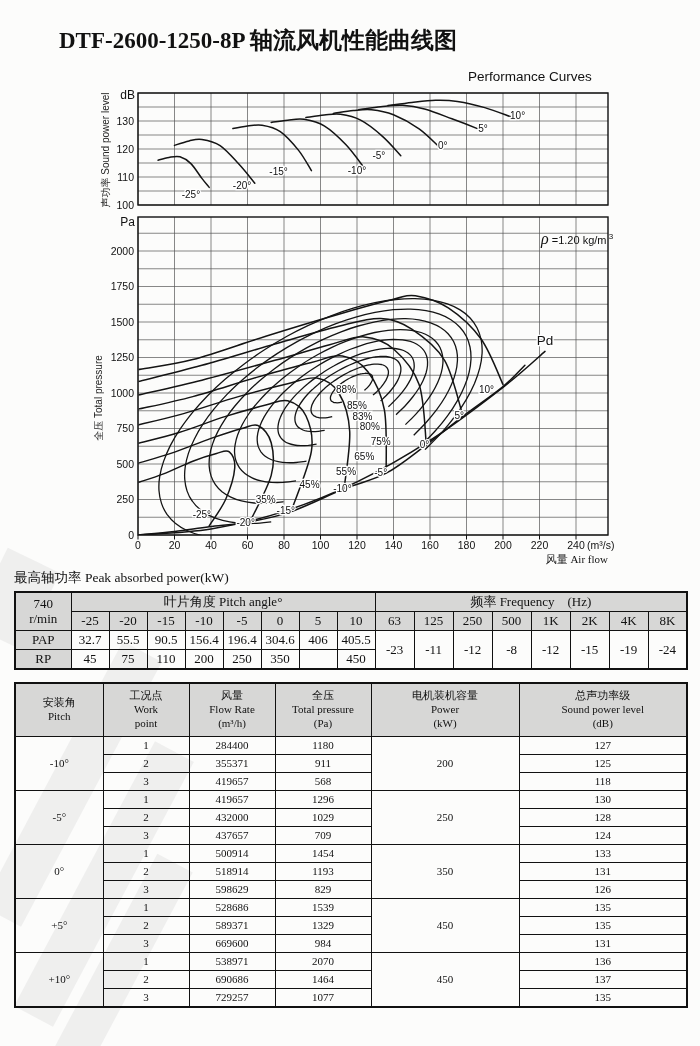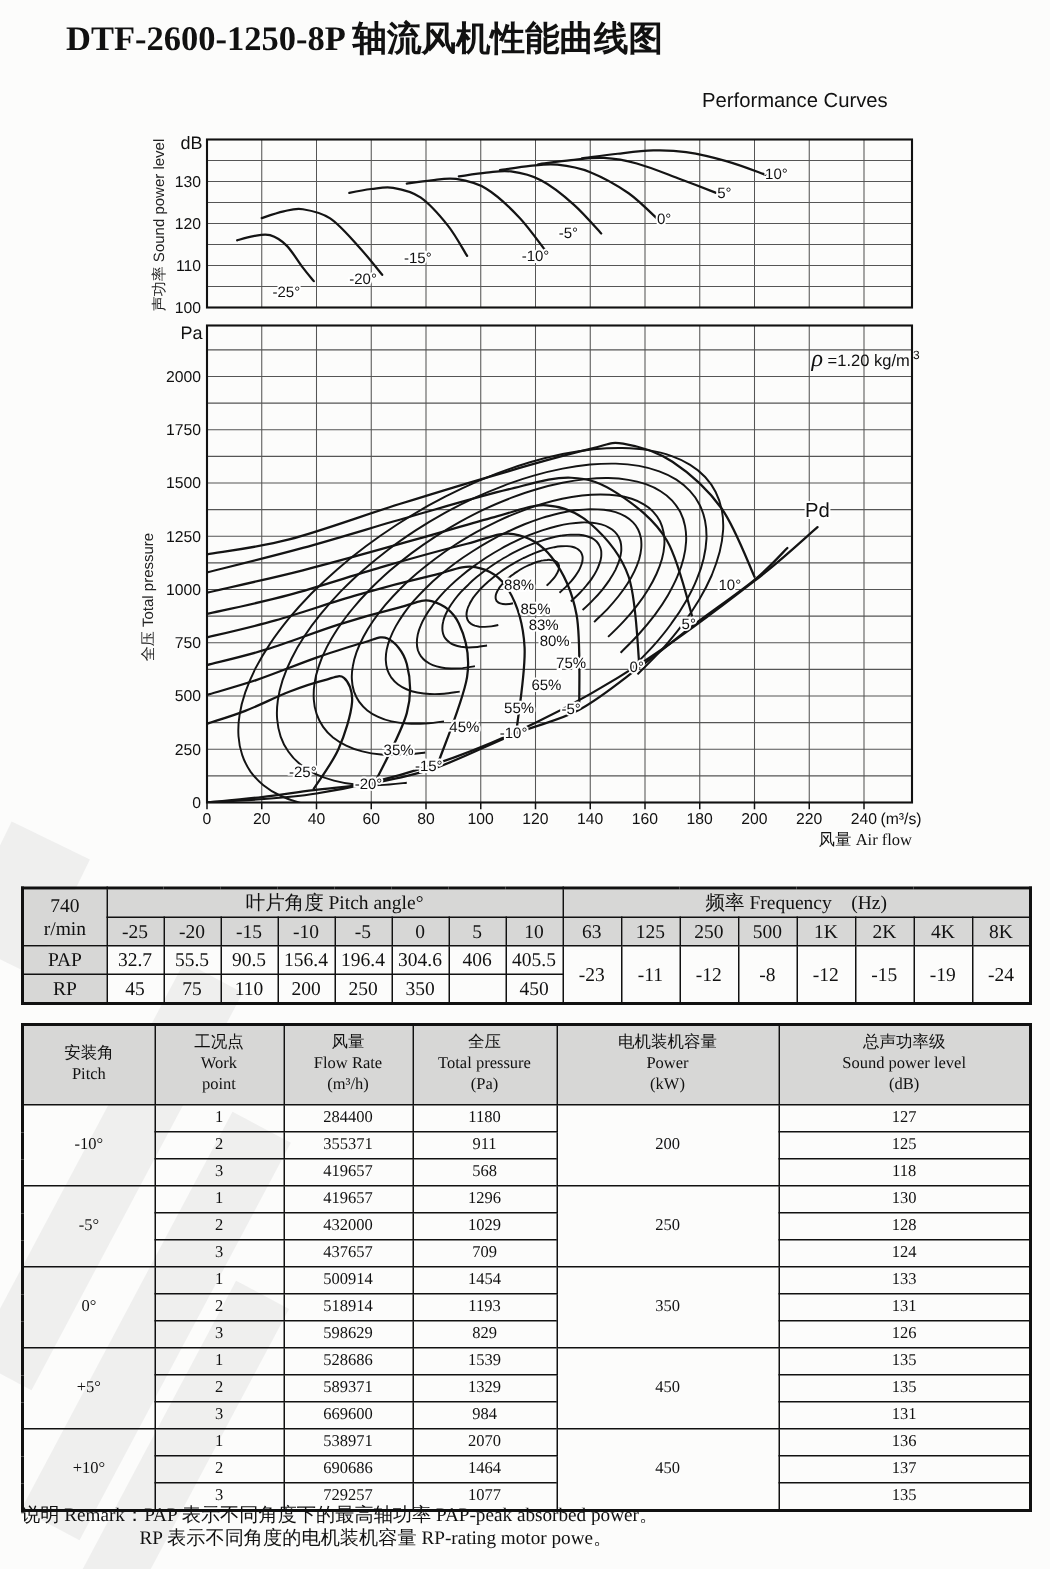--- a/index.html
+++ b/index.html
@@ -1,19 +1,19 @@
 <!DOCTYPE html>
 <html><head>
 <meta charset="utf-8">
 <style>
   html,body{margin:0;padding:0;background:#ffffff;}
   .page{position:relative;width:700px;height:1046px;background:#fcfcfb;font-family:"Liberation Serif",serif;color:#111;overflow:hidden;}
   .wm{position:absolute;background:#e4e4e4;opacity:.55;}
-  .title{position:absolute;left:44px;top:10px;font-size:23px;font-weight:bold;margin:0;white-space:nowrap;}
-  .subtitle{position:absolute;left:468px;top:59px;font-size:13.5px;font-family:"Liberation Sans",sans-serif;}
+  .title{position:absolute;left:44px;top:10px;font-size:23px;font-weight:bold;margin:15px;white-space:nowrap;}
+  .subtitle{position:absolute;left:468px;top:69px;font-size:13.5px;font-family:"Liberation Sans",sans-serif;}
   svg{position:absolute;overflow:visible;}
   #chart-top{left:103px;top:90px;}
   #chart-main{left:103px;top:214px;}
   .ylab{position:absolute;font-family:"Liberation Sans",sans-serif;font-size:10px;transform:rotate(-90deg);transform-origin:0 0;text-align:center;white-space:nowrap;color:#222;}
   #ylab-top{left:99px;top:209px;width:118px;}
   #ylab-main{left:92px;top:487px;width:178px;}
   .cap{position:absolute;top:569px;font-size:13.5px;white-space:nowrap;}
   #cap-left{left:14px;}
   #cap-right{left:432px;}
   #cap-right span{margin-right:16px;}
@@ -218,20 +218,21 @@
         <text x="266.775" y="216.346" font-size="10" fill="#111" text-anchor="middle" font-family="&quot;Liberation Sans&quot;,sans-serif" stroke="#fff" stroke-width="2.6" paint-order="stroke">80%</text>
         <text x="277.725" y="231.25600000000003" font-size="10" fill="#111" text-anchor="middle" font-family="&quot;Liberation Sans&quot;,sans-serif" stroke="#fff" stroke-width="2.6" paint-order="stroke">75%</text>
         <text x="261.29999999999995" y="246.308" font-size="10" fill="#111" text-anchor="middle" font-family="&quot;Liberation Sans&quot;,sans-serif" stroke="#fff" stroke-width="2.6" paint-order="stroke">65%</text>
         <text x="243.04999999999998" y="261.36" font-size="10" fill="#111" text-anchor="middle" font-family="&quot;Liberation Sans&quot;,sans-serif" stroke="#fff" stroke-width="2.6" paint-order="stroke">55%</text>
         <text x="206.54999999999998" y="274.14" font-size="10" fill="#111" text-anchor="middle" font-family="&quot;Liberation Sans&quot;,sans-serif" stroke="#fff" stroke-width="2.6" paint-order="stroke">45%</text>
         <text x="162.75" y="289.192" font-size="10" fill="#111" text-anchor="middle" font-family="&quot;Liberation Sans&quot;,sans-serif" stroke="#fff" stroke-width="2.6" paint-order="stroke">35%</text>
         <text x="441.97499999999997" y="130.72000000000003" font-size="13.5" fill="#111" text-anchor="middle" font-family="&quot;Liberation Sans&quot;,sans-serif" stroke="#fff" stroke-width="2.6" paint-order="stroke">Pd</text>
       </g>
     </svg>
 
+  <div class="cap" id="cap-left">最高轴功率 Peak absorbed power(kW)</div>
 
   <table id="power-table">
       <colgroup>
         <col style="width:56px">
         <col style="width:38px">
         <col style="width:38px">
         <col style="width:38px">
         <col style="width:38px">
         <col style="width:38px">
         <col style="width:38px">
@@ -417,17 +418,13 @@
         </tr>
         <tr>
           <td>3</td>
           <td>729257</td>
           <td>1077</td>
           <td>135</td>
         </tr>
       </tbody>
     </table>
 
-  <div class="remark">
-    <div>说明 Remark：PAP 表示不同角度下的最高轴功率 PAP-peak absorbed power。</div>
-    <div class="l2">RP 表示不同角度的电机装机容量 RP-rating motor powe。</div>
-  </div>
 </div>
 
 </body></html>

